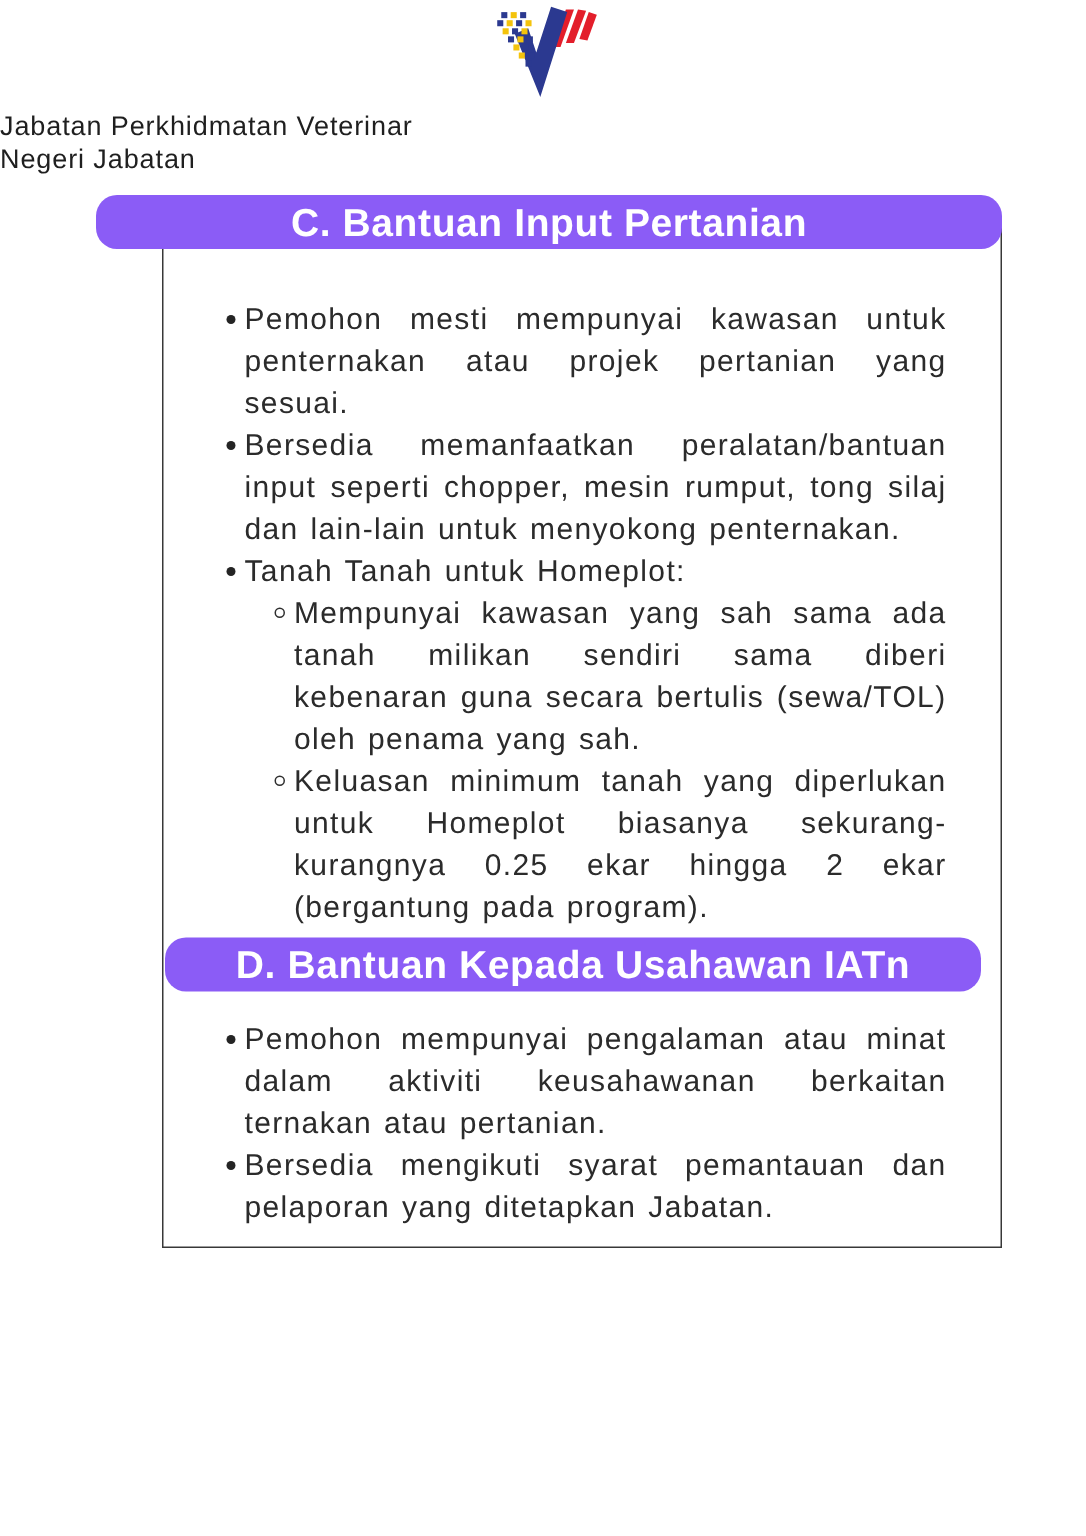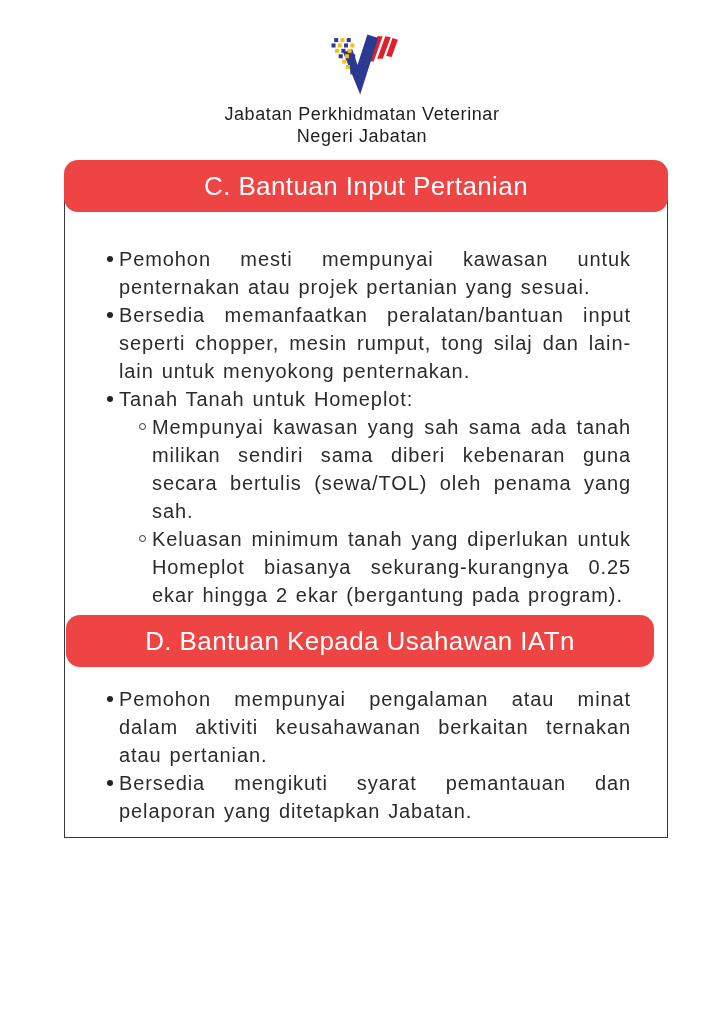--- a/index.html
+++ b/index.html
@@ -5,46 +5,46 @@
   * { box-sizing: border-box; margin: 0; padding: 0; }
   html, body { background: #ffffff; }
   body {
     width: 724px; height: 1024px; overflow: hidden;
     font-family: "Liberation Sans", sans-serif;
     color: #2b2b2b;
   }
   .page { width: 724px; height: 1024px; position: relative; }
 
   
-  .header { padding-top: 30px; text-align: center; }
+  .header { text-align: left; }
   .logo { display: block; margin: 0 auto; width: 104px; height: 70px; }
   .org-line {
     font-size: 18px; line-height: 22px; letter-spacing: 0.6px;
     color: #1f1f1f; font-weight: 400;
   }
   .org-line.first { margin-top: 3px; }
 
   
   .banner {
-    background: #ef4444; color: #ffffff;
+    background: #8b5cf6; color: #ffffff;
     border-radius: 14px;
-    height: 52px;
+    height: 36px;
     display: flex; align-items: center; justify-content: center;
-    font-weight: 400; font-size: 26px; letter-spacing: 0.4px;
+    font-weight: 700; font-size: 26px; letter-spacing: 0.4px;
     position: relative; z-index: 2;
   }
 
   
   .content { margin: 13px 56px 0 64px; }
   .frame {
     border: 1.5px solid #383838;
     margin-top: -22px;            
     padding: 54px 12px 12px 0;
     background: transparent;
-    position: relative; z-index: 1;
+    position: relative; z-index: 1; margin-left: 44px;
   }
   .banner-d { margin: 6px 1px 18px 1px; z-index: 0; text-align: right; }
 
   ul.blist { list-style: none; padding-right: 24px; }
   ul.blist > li {
     position: relative;
     padding-left: 54px;
     font-size: 20px; line-height: 28px;
     letter-spacing: 0.9px; word-spacing: 1.5px;
     text-align: justify;

